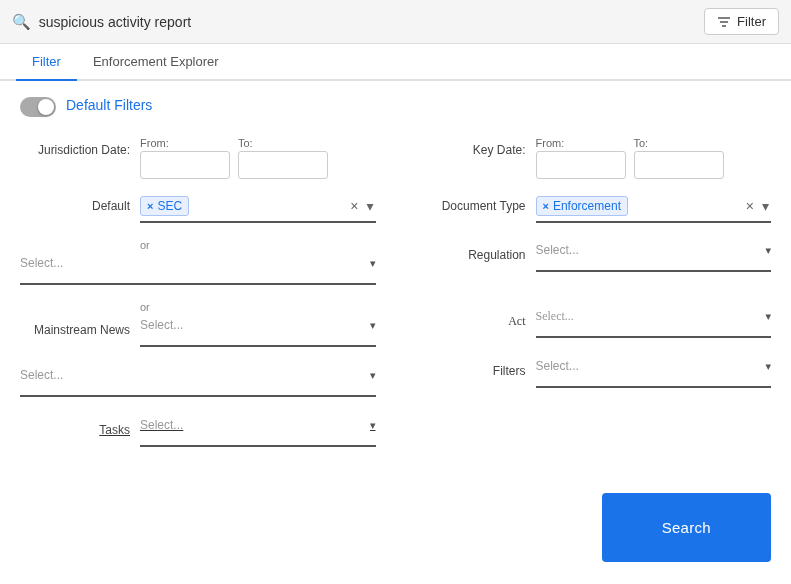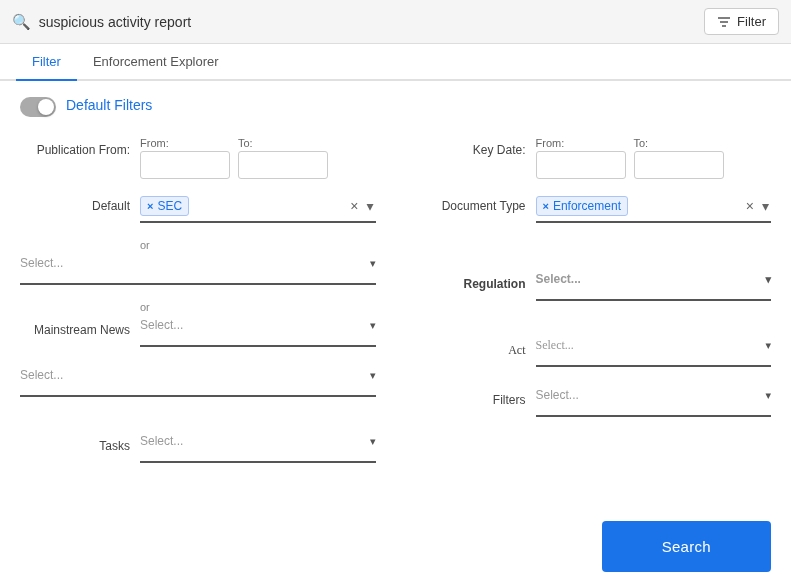--- a/index.html
+++ b/index.html
@@ -236,26 +236,25 @@
     .search-button-row {
       display: flex;
       justify-content: flex-end;
       padding: 16px 20px 12px 20px;
     }
     .search-btn {
       background: #1a73e8;
       color: #fff;
       border: none;
       border-radius: 4px;
-      padding: 17px 60px;
+      padding: 26px 60px;
       font-size: 15px;
       font-weight: 500;
       cursor: pointer;
       letter-spacing: 0.3px;
-      margin-top: 12px;
     }
 
     .left-col, .right-col {
       display: flex;
       flex-direction: column;
     }
   </style>
 </head>
 <body>
 
@@ -288,21 +287,21 @@
       <div class="toggle-knob"></div>
     </div>
     <span class="default-filters-label">Default Filters</span>
   </div>
 
   <div class="filter-section">
 
     <div class="left-col">
 
       <div class="filter-row">
-        <div class="filter-label">Publication From:</div>
+        <div class="filter-label">Jurisdiction Date:</div>
         <div class="filter-control">
           <div class="date-range">
             <div class="date-group">
               <label>From:</label>
               <input class="date-input" type="text" style="">
             </div>
             <div class="date-group">
               <label>To:</label>
               <input class="date-input" type="text" style="">
             </div>
@@ -352,21 +351,21 @@
 
       <div class="filter-row" style="margin-top:6px;">
         <div class="filter-control">
           <div class="plain-select">
             <span class="plain-select-label">Select...</span>
             <span class="plain-select-arrow">▾</span>
           </div>
         </div>
       </div>
 
-      <div class="filter-row" style="margin-top:22px;">
+      <div class="filter-row" style="margin-top:6px;text-decoration:underline;">
         <div class="filter-label">Tasks</div>
         <div class="filter-control">
           <div class="plain-select">
             <span class="plain-select-label">Select...</span>
             <span class="plain-select-arrow">▾</span>
           </div>
         </div>
       </div>
 
     </div>
@@ -399,21 +398,21 @@
             </div>
             <input class="tag-text-input" type="text" style="">
             <div class="tag-actions">
               <button class="tag-action-btn">×</button>
               <button class="tag-action-btn">▾</button>
             </div>
           </div>
         </div>
       </div>
 
-      <div class="filter-row" style="margin-top:34px;font-weight:bold;">
+      <div class="filter-row" style="margin-top:5px;">
         <div class="filter-label">Regulation</div>
         <div class="filter-control">
           <div class="plain-select">
             <span class="plain-select-label">Select...</span>
             <span class="plain-select-arrow">▾</span>
           </div>
         </div>
       </div>
 
       <div class="filter-row" style="margin-top:22px;font-family:Liberation Serif, serif;">

